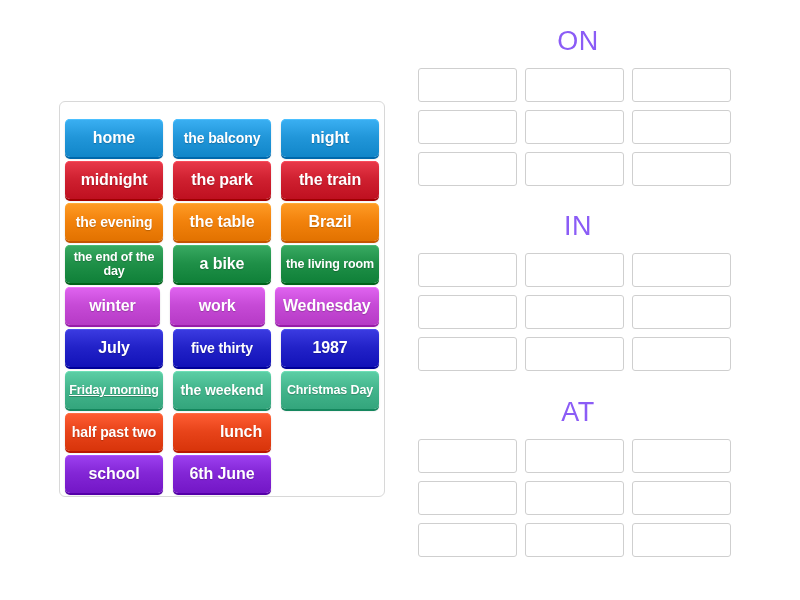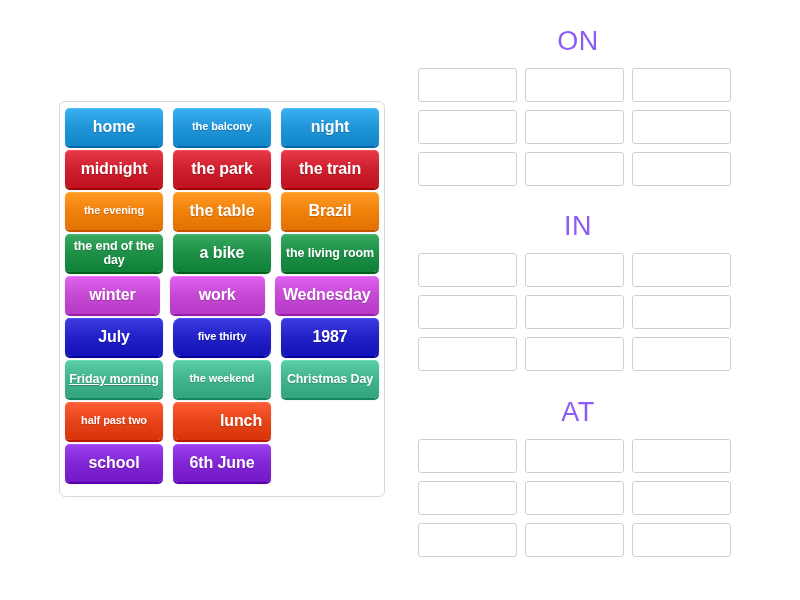--- a/index.html
+++ b/index.html
@@ -50,27 +50,28 @@
     font-weight: bold;
     font-size: 16px;
     line-height: 1.02;
     letter-spacing: -0.1px;
     padding: 0 2px;
     text-shadow: 0 1px 1px rgba(0,0,0,0.22);
     cursor: pointer;
     user-select: none;
     position: relative;
     overflow: hidden;
+    margin-top: 11px;
   }
   .tile.two-line {
     font-size: 12.5px;
     line-height: 1.12;
   }
   .tile.small {
-    font-size: 11px;
+    font-size: 14px;
   }
   .tile.wide {
     width: 108px;
   }
   .tile.empty-slot {
     background: none;
     box-shadow: none;
     cursor: default;
   }
 
@@ -171,21 +172,21 @@
         <span class="tile-text">work</span>
       </div>
       <div class="tile wide" style="background: linear-gradient(rgb(224, 100, 240) 0%, rgb(198, 74, 214) 48%, rgb(182, 58, 198) 100%); box-shadow: rgb(240, 116, 255) 0px 1px 0px inset, rgb(152, 28, 168) 0px 2px 0px, rgba(0, 0, 0, 0.16) 0px 2px 2px;">
         <span class="tile-text">Wednesday</span>
       </div>
     </div>
     <div class="tile-row">
       <div class="tile" style="background: linear-gradient(rgb(60, 60, 226) 0%, rgb(34, 34, 200) 48%, rgb(18, 18, 184) 100%); box-shadow: rgb(76, 76, 242) 0px 1px 0px inset, rgb(0, 0, 154) 0px 2px 0px, rgba(0, 0, 0, 0.16) 0px 2px 2px;">
         <span class="tile-text">July</span>
       </div>
-      <div class="tile small" style="background: linear-gradient(rgb(60, 60, 226) 0%, rgb(34, 34, 200) 48%, rgb(18, 18, 184) 100%); box-shadow: rgb(76, 76, 242) 0px 1px 0px inset, rgb(0, 0, 154) 0px 2px 0px, rgba(0, 0, 0, 0.16) 0px 2px 2px; border-radius: 8px;">
+      <div class="tile small" style="background: linear-gradient(rgb(60, 60, 226) 0%, rgb(34, 34, 200) 48%, rgb(18, 18, 184) 100%); box-shadow: rgb(76, 76, 242) 0px 1px 0px inset, rgb(0, 0, 154) 0px 2px 0px, rgba(0, 0, 0, 0.16) 0px 2px 2px;">
         <span class="tile-text">five thirty</span>
       </div>
       <div class="tile" style="background: linear-gradient(rgb(60, 60, 226) 0%, rgb(34, 34, 200) 48%, rgb(18, 18, 184) 100%); box-shadow: rgb(76, 76, 242) 0px 1px 0px inset, rgb(0, 0, 154) 0px 2px 0px, rgba(0, 0, 0, 0.16) 0px 2px 2px;">
         <span class="tile-text">1987</span>
       </div>
     </div>
     <div class="tile-row">
       <div class="tile two-line" style="background: linear-gradient(rgb(93, 207, 166) 0%, rgb(67, 181, 140) 48%, rgb(51, 165, 124) 100%); box-shadow: rgb(109, 223, 182) 0px 1px 0px inset, rgb(21, 135, 94) 0px 2px 0px, rgba(0, 0, 0, 0.16) 0px 2px 2px; text-decoration: underline;">
         <span class="tile-text">Friday morning</span>
       </div>

